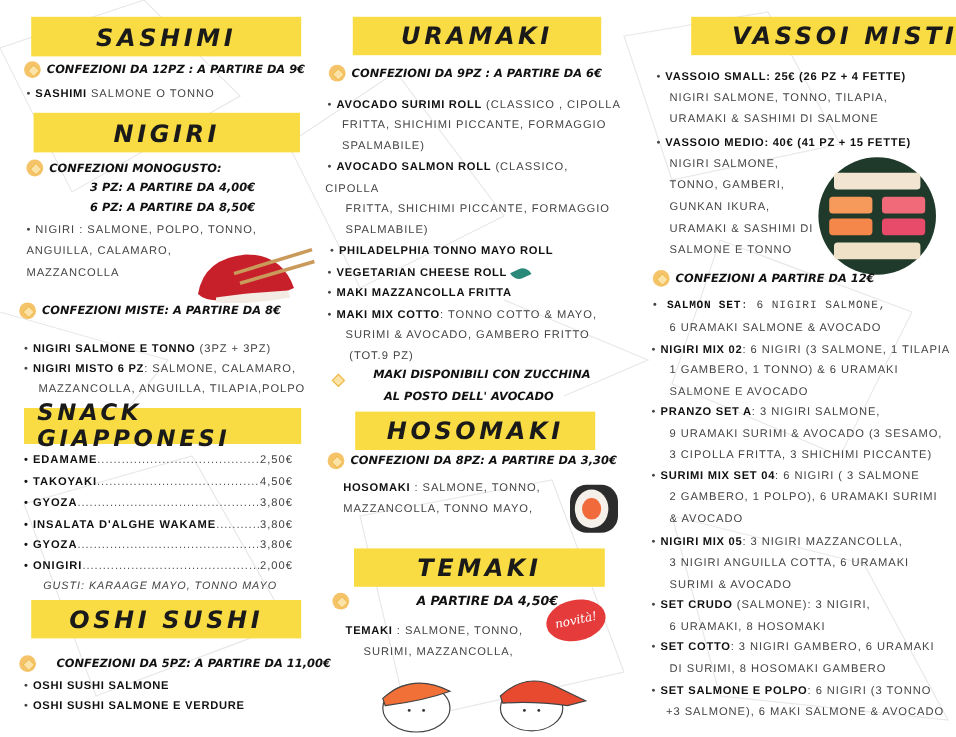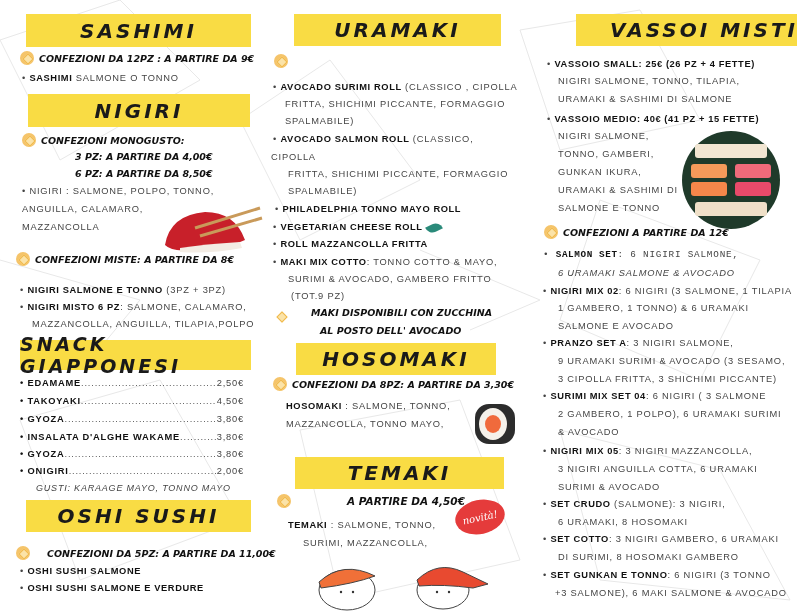--- a/index.html
+++ b/index.html
@@ -75,21 +75,21 @@
 </svg>
 
 <div class="conf" style="left:16px;top:252px;">
   <span class="dia"></span>
   <span>CONFEZIONI MISTE: A PARTIRE DA 8€</span>
 </div>
 <div class="line" style="left:20px;top:284px;">• <b>NIGIRI SALMONE E TONNO</b><span> (3PZ + 3PZ)</span></div>
 <div class="line" style="left:20px;top:301px;">• <b>NIGIRI MISTO 6 PZ</b><span>: SALMONE, CALAMARO,</span></div>
 <div class="line" style="left:32px;top:318px;">MAZZANCOLLA,  ANGUILLA, TILAPIA,POLPO</div>
 
-<div class="hdr" style="left:20px;top:340px;width:231px;height:30px;font-size:19px;">SNACK GIAPPONESI</div>
+<div class="hdr" style="left:20px;top:340px;width:231px;height:30px;font-size:19px;padding-left:11px;">SNACK GIAPPONESI</div>
 <div class="snack" style="top:377px;">
     <span class="nm">• <span>EDAMAME</span></span>
     <span class="dots"></span>
     <span class="pr">2,50€</span>
   </div>
 <div class="snack" style="top:395px;">
     <span class="nm">• <span>TAKOYAKI</span></span>
     <span class="dots"></span>
     <span class="pr">4,50€</span>
   </div>
@@ -120,31 +120,32 @@
   <span class="dia"></span>
   <span style="margin-left:12px;">CONFEZIONI DA 5PZ: A PARTIRE DA 11,00€</span>
 </div>
 <div class="line" style="left:20px;top:565px;">• <b>OSHI SUSHI SALMONE</b></div>
 <div class="line" style="left:20px;top:582px;">• <b>OSHI SUSHI SALMONE E VERDURE</b></div>
 
 
 <div class="hdr" style="left:294px;top:14px;width:207px;height:32px;">URAMAKI</div>
 <div class="conf" style="left:274px;top:54px;">
   <span class="dia"></span>
+  <span>CONFEZIONI DA 9PZ : A PARTIRE DA 6€</span>
 </div>
 <div class="line" style="left:273px;top:81px;">• <b>AVOCADO SURIMI ROLL</b><span> (CLASSICO , CIPOLLA</span></div>
 <div class="line" style="left:285px;top:98px;">FRITTA, SHICHIMI PICCANTE, FORMAGGIO</div>
 <div class="line" style="left:285px;top:115px;">SPALMABILE)</div>
 <div class="line" style="left:273px;top:133px;">• <b>AVOCADO SALMON ROLL</b><span> (CLASSICO,</span></div>
 <div class="line" style="left:271px;top:151px;">CIPOLLA</div>
 <div class="line" style="left:288px;top:168px;">FRITTA, SHICHIMI PICCANTE, FORMAGGIO</div>
 <div class="line" style="left:288px;top:185px;">SPALMABILE)</div>
 <div class="line" style="left:275px;top:203px;">•  <b>PHILADELPHIA TONNO MAYO ROLL</b></div>
 <div class="line" style="left:273px;top:221px;">• <b>VEGETARIAN CHEESE ROLL</b> <span style="display:inline-block;width:16px;height:8px;background:#2a8a7a;border-radius:0 10px 0 10px;transform:rotate(-25deg);vertical-align:middle;"></span></div>
-<div class="line" style="left:273px;top:238px;">• <b>ROLL MAZZANCOLLA FRITTA</b></div>
+<div class="line" style="left:273px;top:238px;">• <b>MAKI MAZZANCOLLA FRITTA</b></div>
 <div class="line" style="left:273px;top:256px;">• <b>MAKI MIX COTTO</b><span>: TONNO COTTO &amp; MAYO,</span></div>
 <div class="line" style="left:288px;top:273px;">SURIMI &amp; AVOCADO, GAMBERO FRITTO</div>
 <div class="line" style="left:291px;top:290px;">(TOT.9 PZ)</div>
 <span class="abs dia" style="left:274px;top:309px;"></span>
 <div class="abs it" style="left:311px;top:307px;">MAKI DISPONIBILI CON ZUCCHINA</div>
 <div class="abs it" style="left:320px;top:325px;">AL POSTO DELL' AVOCADO</div>
 
 <div class="hdr" style="left:296px;top:343px;width:200px;height:32px;">HOSOMAKI</div>
 <div class="conf" style="left:273px;top:377px;">
   <span class="dia"></span>
@@ -199,21 +200,21 @@
   <rect x="10" y="52" width="36" height="14" rx="3" fill="#f5874a"></rect>
   <rect x="54" y="52" width="36" height="14" rx="3" fill="#e84a6a"></rect>
   <rect x="14" y="72" width="72" height="14" rx="3" fill="#efe0c8"></rect>
 </svg>
 <div class="conf" style="left:544px;top:225px;">
   <span class="dia"></span>
   <span>CONFEZIONI A PARTIRE DA 12€</span>
 </div>
 
 <div class="line" style="left:543px;top:249px;font-family:Liberation Mono, monospace;">•  <b>SALMON SET</b><span>: 6 NIGIRI SALMONE,</span></div>
-<div class="line" style="left:558px;top:267px;font-style:italic;">6 URAMAKI SALMONE &amp; AVOCADO</div>
+<div class="line" style="left:558px;top:267px;">6 URAMAKI SALMONE &amp; AVOCADO</div>
 
 <div class="line" style="left:543px;top:285px;">•  <b>NIGIRI MIX 02</b><span>: 6 NIGIRI (3 SALMONE, 1 TILAPIA</span></div>
 <div class="line" style="left:558px;top:302px;">1 GAMBERO, 1 TONNO) &amp; 6 URAMAKI</div>
 <div class="line" style="left:558px;top:320px;">SALMONE E AVOCADO</div>
 
 <div class="line" style="left:543px;top:337px;">•  <b>PRANZO SET A</b><span>: 3 NIGIRI SALMONE,</span></div>
 <div class="line" style="left:558px;top:355px;">9 URAMAKI SURIMI &amp; AVOCADO (3 SESAMO,</div>
 <div class="line" style="left:558px;top:373px;">3 CIPOLLA FRITTA, 3 SHICHIMI PICCANTE)</div>
 
 <div class="line" style="left:543px;top:390px;">• <b>SURIMI MIX SET 04</b><span>: 6 NIGIRI ( 3 SALMONE</span></div>
@@ -223,17 +224,17 @@
 <div class="line" style="left:543px;top:445px;">•  <b>NIGIRI MIX 05</b><span>: 3 NIGIRI MAZZANCOLLA,</span></div>
 <div class="line" style="left:558px;top:463px;">3 NIGIRI ANGUILLA COTTA, 6 URAMAKI</div>
 <div class="line" style="left:558px;top:481px;">SURIMI &amp; AVOCADO</div>
 
 <div class="line" style="left:543px;top:498px;">•  <b>SET CRUDO</b><span> (SALMONE): 3 NIGIRI,</span></div>
 <div class="line" style="left:558px;top:516px;">6 URAMAKI, 8 HOSOMAKI</div>
 
 <div class="line" style="left:543px;top:533px;">•  <b>SET COTTO</b><span>: 3 NIGIRI GAMBERO, 6 URAMAKI</span></div>
 <div class="line" style="left:558px;top:551px;">DI SURIMI, 8 HOSOMAKI GAMBERO</div>
 
-<div class="line" style="left:543px;top:569px;">•  <b>SET GUNKAN E TONNO</b><span>: 6 NIGIRI (3 TONNO</span></div>
+<div class="line" style="left:543px;top:569px;">•  <b>SET SALMONE E POLPO</b><span>: 6 NIGIRI (3 TONNO</span></div>
 <div class="line" style="left:555px;top:587px;">+3 SALMONE), 6 MAKI SALMONE &amp; AVOCADO</div>
 
 
 
 
 </body></html>

